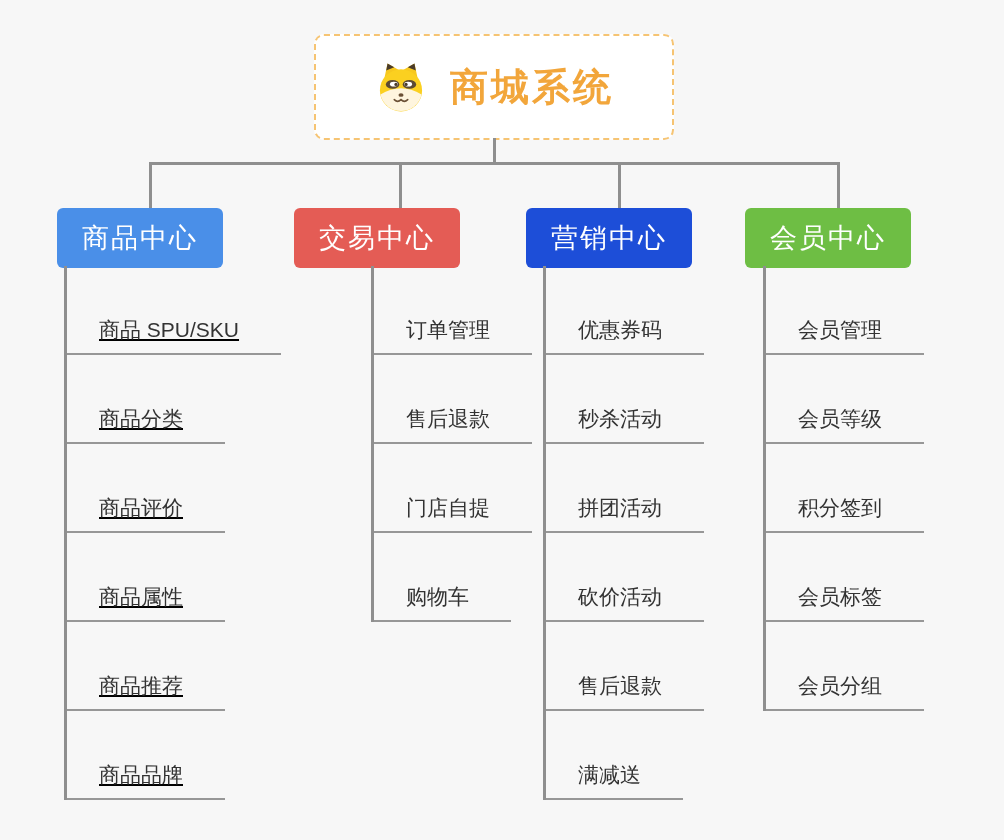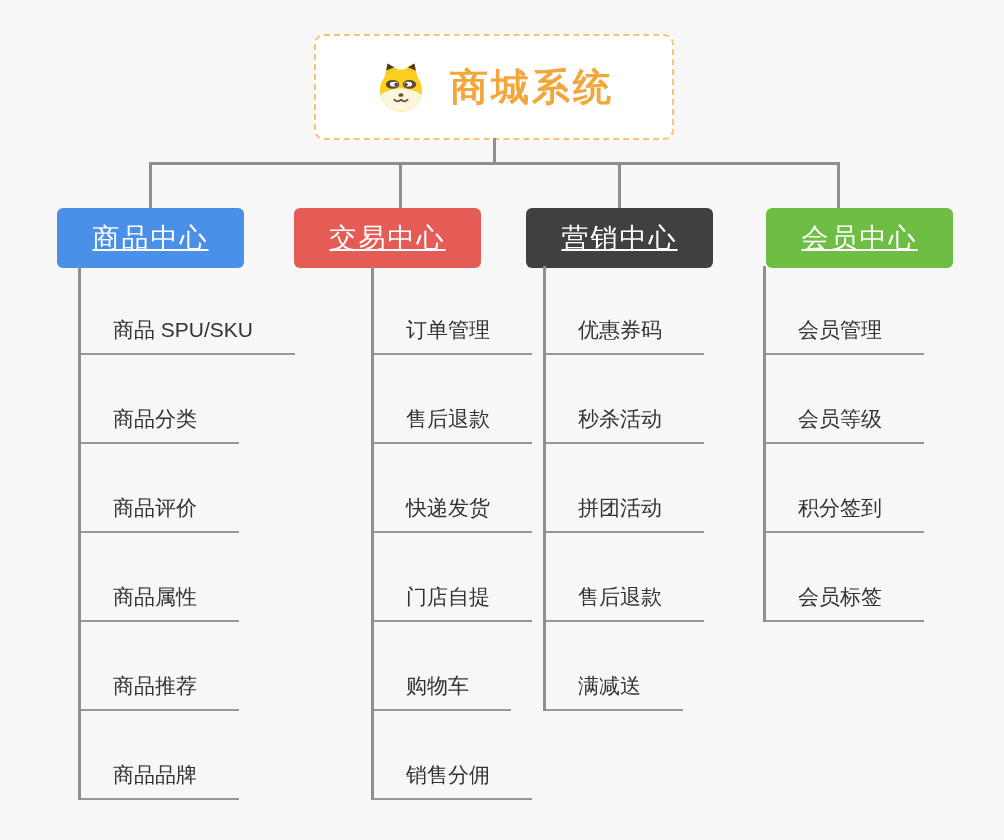--- a/index.html
+++ b/index.html
@@ -13,29 +13,29 @@
   .root-title{font-size:38px;font-weight:bold;color:#f2a63b;letter-spacing:3px;}
 
   
   .conn{position:absolute;background:#8f8f8f;}
   .v-root{left:493px;top:138px;width:3px;height:26px;}
   .h-main{left:149px;top:162px;width:691px;height:3px;}
   .drop{top:164px;width:3px;height:46px;}
   .drop-0{left:149px;} .drop-1{left:399px;} .drop-2{left:618px;} .drop-3{left:837px;}
 
   
-  .branch-node{position:absolute;top:208px;width:187px;height:60px;border-radius:6px;
+  .branch-node{position:absolute;top:208px;width:166px;height:60px;border-radius:6px;
     display:flex;align-items:center;justify-content:center;color:#ffffff;font-size:27px;
-    letter-spacing:2px;box-sizing:border-box;text-decoration:underline;}
-  .bpos-0{left:57px;} .bpos-1{left:294px;} .bpos-2{left:526px;} .bpos-3{left:766px;}
+    letter-spacing:2px;box-sizing:border-box;}
+  .bpos-0{left:57px;} .bpos-1{left:294px;} .bpos-2{left:526px;} .bpos-3{left:745px;}
 
   
   .leaves{position:absolute;top:266px;display:flex;flex-direction:column;align-items:flex-start;
     border-left:3px solid #8f8f8f;}
-  .lpos-0{left:78px;} .lpos-1{left:323px;margin-left:48px;} .lpos-2{left:543px;} .lpos-3{left:763px;align-items:flex-end;}
+  .lpos-0{left:64px;text-decoration:underline;} .lpos-1{left:323px;margin-left:48px;} .lpos-2{left:543px;} .lpos-3{left:763px;align-items:flex-end;}
   .leaf{box-sizing:border-box;height:89px;display:flex;align-items:flex-end;
     border-bottom:2px solid #979797;padding:0 42px 9px 32px;font-size:21px;color:#333333;
     white-space:nowrap;}
 
   .dog-icon{flex:0 0 auto;display:block;}
 </style>
 </head>
 <body>
 
 <div class="canvas">
@@ -66,21 +66,21 @@
   <div class="conn drop drop-1"></div>
   <div class="conn drop drop-2"></div>
   <div class="conn drop drop-3"></div>
 
   <div class="branch-node bpos-0" style="background: rgb(74, 143, 232);">
       <span>商品中心</span>
     </div>
   <div class="branch-node bpos-1" style="background: rgb(228, 92, 85);">
       <span>交易中心</span>
     </div>
-  <div class="branch-node bpos-2" style="background: #404040;">
+  <div class="branch-node bpos-2" style="background: #1d4ed8;">
       <span>营销中心</span>
     </div>
   <div class="branch-node bpos-3" style="background: rgb(110, 190, 68);">
       <span>会员中心</span>
     </div>
 
   <div class="leaves lpos-0">
       <div class="leaf">
         <span>商品 SPU/SKU</span>
       </div>
@@ -101,41 +101,38 @@
       </div>
     </div>
   <div class="leaves lpos-1">
       <div class="leaf">
         <span>订单管理</span>
       </div>
       <div class="leaf">
         <span>售后退款</span>
       </div>
       <div class="leaf">
-        <span>快递发货</span>
-      </div>
-      <div class="leaf">
         <span>门店自提</span>
       </div>
       <div class="leaf">
         <span>购物车</span>
-      </div>
-      <div class="leaf">
-        <span>销售分佣</span>
       </div>
     </div>
   <div class="leaves lpos-2">
       <div class="leaf">
         <span>优惠券码</span>
       </div>
       <div class="leaf">
         <span>秒杀活动</span>
       </div>
       <div class="leaf">
         <span>拼团活动</span>
+      </div>
+      <div class="leaf">
+        <span>砍价活动</span>
       </div>
       <div class="leaf">
         <span>售后退款</span>
       </div>
       <div class="leaf">
         <span>满减送</span>
       </div>
     </div>
   <div class="leaves lpos-3">
       <div class="leaf">
@@ -143,15 +140,18 @@
       </div>
       <div class="leaf">
         <span>会员等级</span>
       </div>
       <div class="leaf">
         <span>积分签到</span>
       </div>
       <div class="leaf">
         <span>会员标签</span>
       </div>
+      <div class="leaf">
+        <span>会员分组</span>
+      </div>
     </div>
 
 </div>
 
 </body></html>

